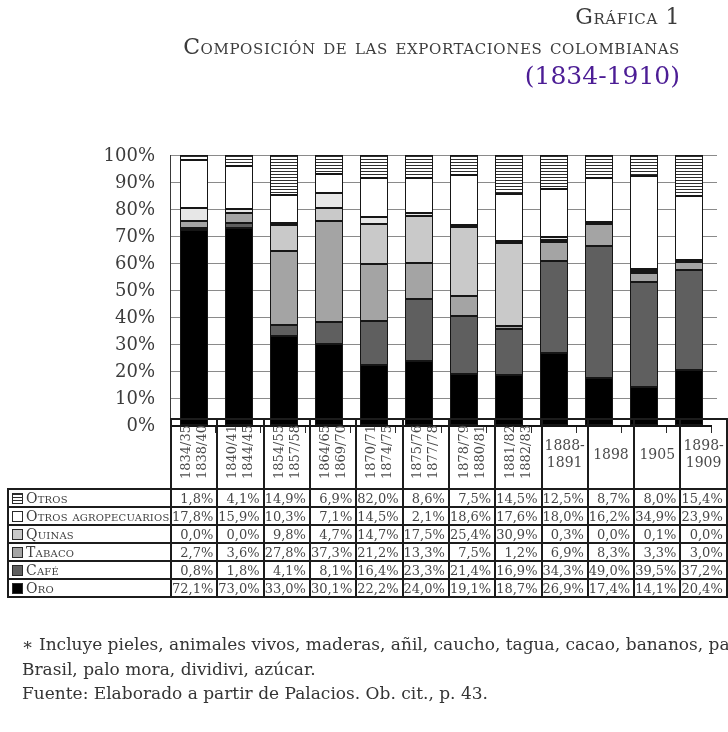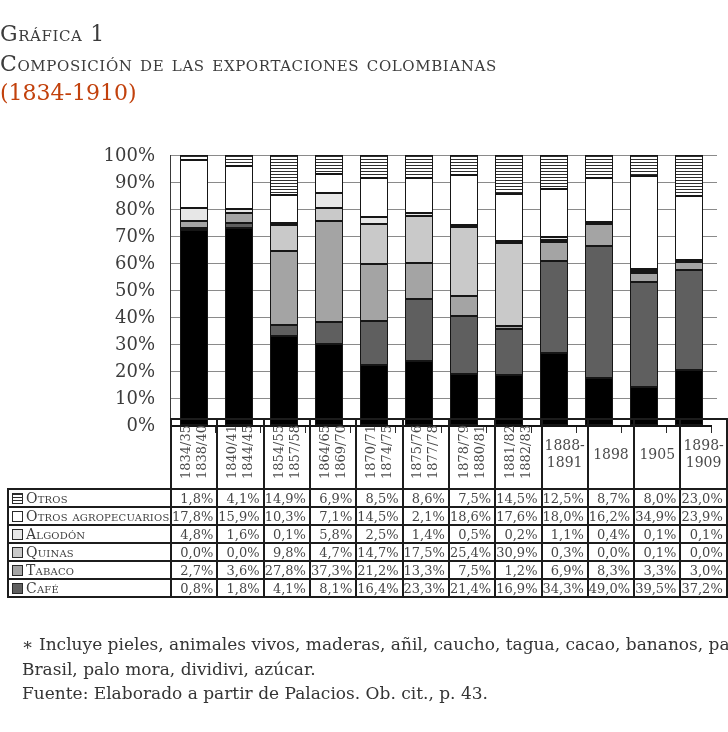--- a/index.html
+++ b/index.html
@@ -1,25 +1,25 @@
 <!DOCTYPE html>
 <html><head>
 <meta charset="utf-8">
 <style>
   html,body{margin:0;padding:0;}
   body{
     width:728px;height:732px;background:#ffffff;position:relative;
     font-family:"DejaVu Serif", serif;color:#3a3a3a;overflow:hidden;
   }
   
-  .title-block{position:absolute;top:19px;left:0;width:680px;text-align:left;}
+  .title-block{position:absolute;top:2px;left:0;width:680px;text-align:right;}
   .title-line1,.title-line2{
     font-variant-caps:small-caps;font-size:22px;letter-spacing:0.6px;color:#3c3c3c;line-height:30px;
   }
-  .title-line3{font-size:22px;color:#c2410c;line-height:28px;}
+  .title-line3{font-size:25px;color:#4c1d95;line-height:28px;}
   
   .chart{position:absolute;left:0;top:18px;width:728px;height:732px;pointer-events:none;}
   .ylabel{
     position:absolute;width:62px;text-align:right;font-size:18px;color:#3c3c3c;line-height:20px;
   }
   .plot{
     position:absolute;left:170px;top:137px;width:541px;height:270px;
     border-left:1px solid #3a3a3a;border-bottom:2px solid #141414;box-sizing:content-box;
   }
   .gridline{position:absolute;left:0;width:546px;height:0;border-top:1px solid #8a8a8a;}
@@ -292,60 +292,45 @@
           <div class="hlabel">1898-
 1909</div>
         </td>
       </tr>
       <tr class="body">
         <td class="legend-cell"><span class="sw sw-hatch"></span><span class="lgname">Otros</span></td>
         <td class="val">1,8%</td>
         <td class="val">4,1%</td>
         <td class="val">14,9%</td>
         <td class="val">6,9%</td>
-        <td class="val">8,5%</td>
+        <td class="val">82,0%</td>
         <td class="val">8,6%</td>
         <td class="val">7,5%</td>
         <td class="val">14,5%</td>
         <td class="val">12,5%</td>
         <td class="val">8,7%</td>
         <td class="val">8,0%</td>
-        <td class="val">23,0%</td>
+        <td class="val">15,4%</td>
       </tr>
       <tr class="body">
         <td class="legend-cell"><span class="sw" style="background: rgb(255, 255, 255);"></span><span class="lgname">Otros agropecuarios</span></td>
         <td class="val">17,8%</td>
         <td class="val">15,9%</td>
         <td class="val">10,3%</td>
         <td class="val">7,1%</td>
         <td class="val">14,5%</td>
         <td class="val">2,1%</td>
         <td class="val">18,6%</td>
         <td class="val">17,6%</td>
         <td class="val">18,0%</td>
         <td class="val">16,2%</td>
         <td class="val">34,9%</td>
         <td class="val">23,9%</td>
       </tr>
       <tr class="body">
-        <td class="legend-cell"><span class="sw" style="background: rgb(231, 231, 231);"></span><span class="lgname">Algodón</span></td>
-        <td class="val">4,8%</td>
-        <td class="val">1,6%</td>
-        <td class="val">0,1%</td>
-        <td class="val">5,8%</td>
-        <td class="val">2,5%</td>
-        <td class="val">1,4%</td>
-        <td class="val">0,5%</td>
-        <td class="val">0,2%</td>
-        <td class="val">1,1%</td>
-        <td class="val">0,4%</td>
-        <td class="val">0,1%</td>
-        <td class="val">0,1%</td>
-      </tr>
-      <tr class="body">
         <td class="legend-cell"><span class="sw" style="background: rgb(201, 201, 201);"></span><span class="lgname">Quinas</span></td>
         <td class="val">0,0%</td>
         <td class="val">0,0%</td>
         <td class="val">9,8%</td>
         <td class="val">4,7%</td>
         <td class="val">14,7%</td>
         <td class="val">17,5%</td>
         <td class="val">25,4%</td>
         <td class="val">30,9%</td>
         <td class="val">0,3%</td>
@@ -376,20 +361,35 @@
         <td class="val">8,1%</td>
         <td class="val">16,4%</td>
         <td class="val">23,3%</td>
         <td class="val">21,4%</td>
         <td class="val">16,9%</td>
         <td class="val">34,3%</td>
         <td class="val">49,0%</td>
         <td class="val">39,5%</td>
         <td class="val">37,2%</td>
       </tr>
+      <tr class="body">
+        <td class="legend-cell"><span class="sw" style="background: rgb(0, 0, 0);"></span><span class="lgname">Oro</span></td>
+        <td class="val">72,1%</td>
+        <td class="val">73,0%</td>
+        <td class="val">33,0%</td>
+        <td class="val">30,1%</td>
+        <td class="val">22,2%</td>
+        <td class="val">24,0%</td>
+        <td class="val">19,1%</td>
+        <td class="val">18,7%</td>
+        <td class="val">26,9%</td>
+        <td class="val">17,4%</td>
+        <td class="val">14,1%</td>
+        <td class="val">20,4%</td>
+      </tr>
     </tbody>
 </table>
 
 <div class="footnotes">
   <div>∗ Incluye pieles, animales vivos, maderas, añil, caucho, tagua, cacao, bananos, palo</div>
   <div>Brasil, palo mora, dividivi, azúcar.</div>
   <div>Fuente: Elaborado a partir de Palacios. Ob. cit., p. 43.</div>
 </div>
 
 </body></html>

